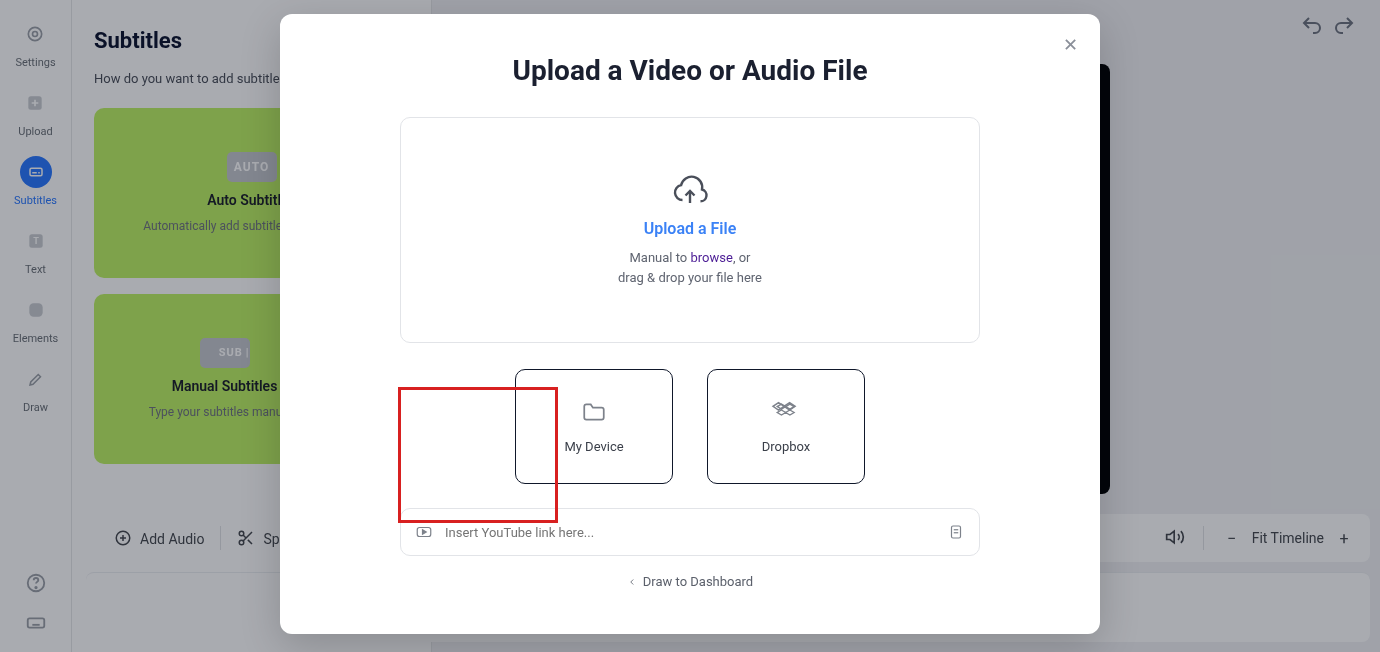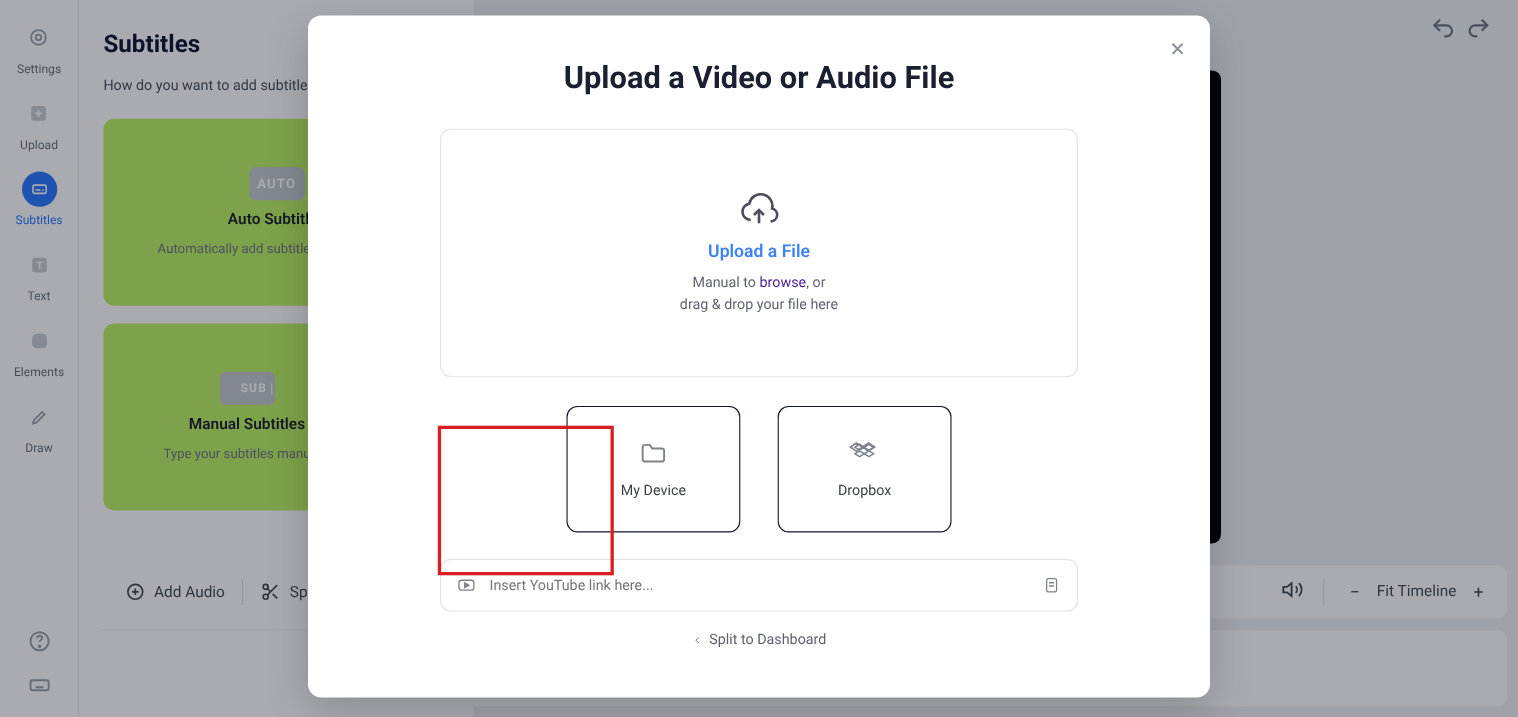--- a/index.html
+++ b/index.html
@@ -263,15 +263,15 @@
         <rect x="6" y="4" width="12" height="16" rx="2"></rect>
         <line x1="9" y1="9" x2="15" y2="9"></line>
         <line x1="9" y1="13" x2="15" y2="13"></line>
       </svg>
   </div>
 
   <div class="back-link">
     <svg viewBox="0 0 24 24" fill="none" stroke="currentColor" stroke-width="2">
         <path d="M15 18l-6-6 6-6"></path>
       </svg>
-    <span>Split to Dashboard</span>
+    <span>Draw to Dashboard</span>
   </div>
 </div>
 
 </body></html>

